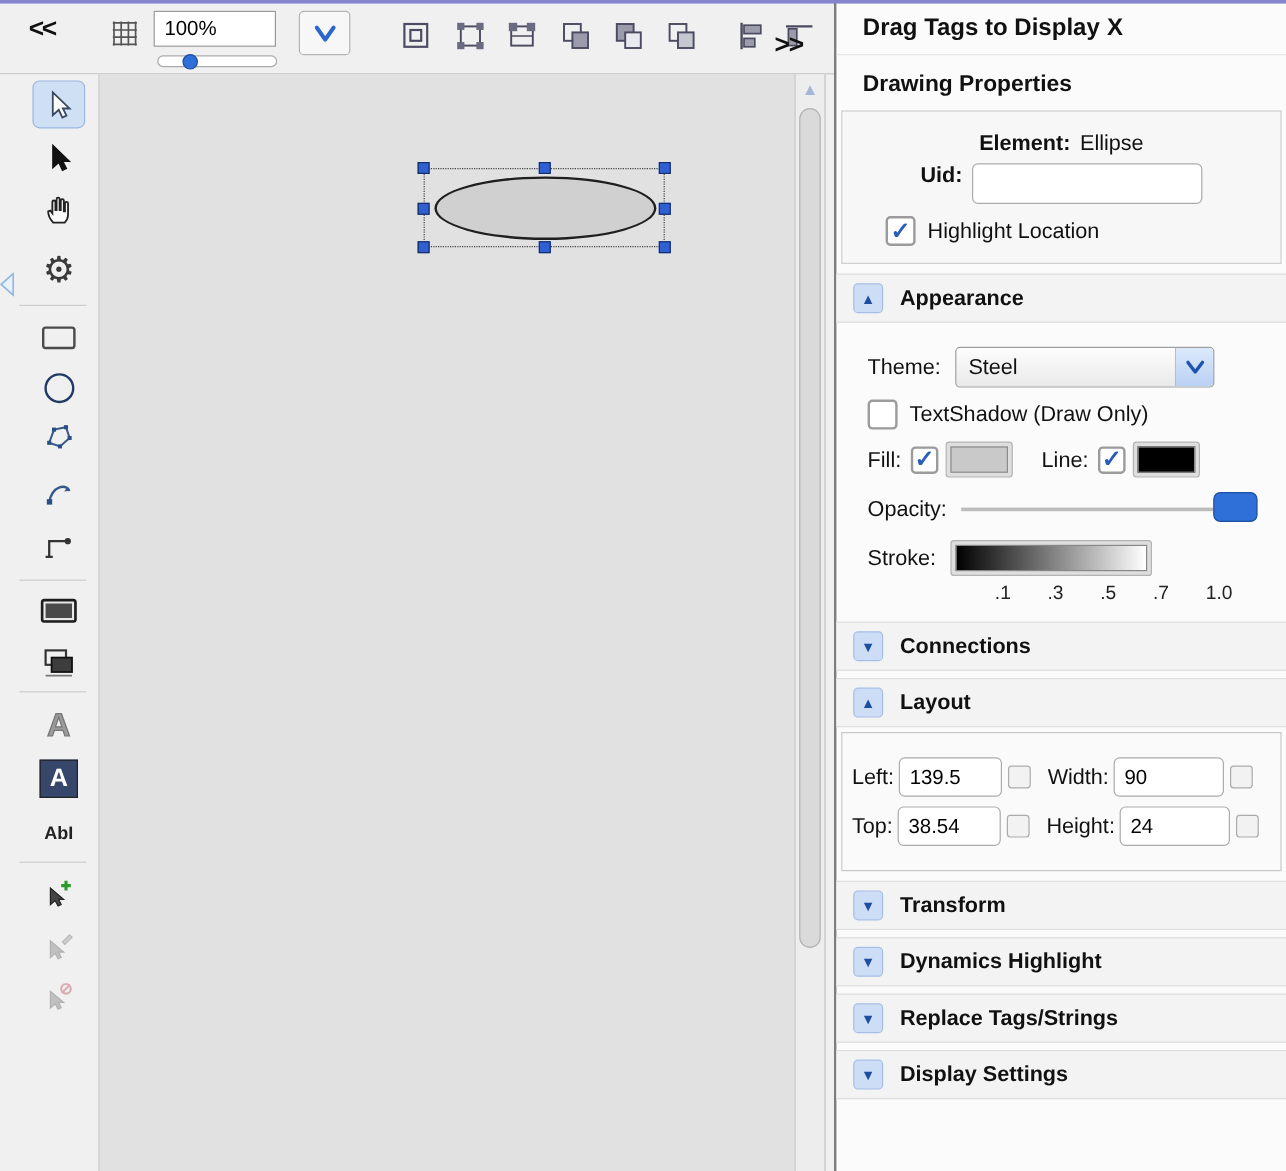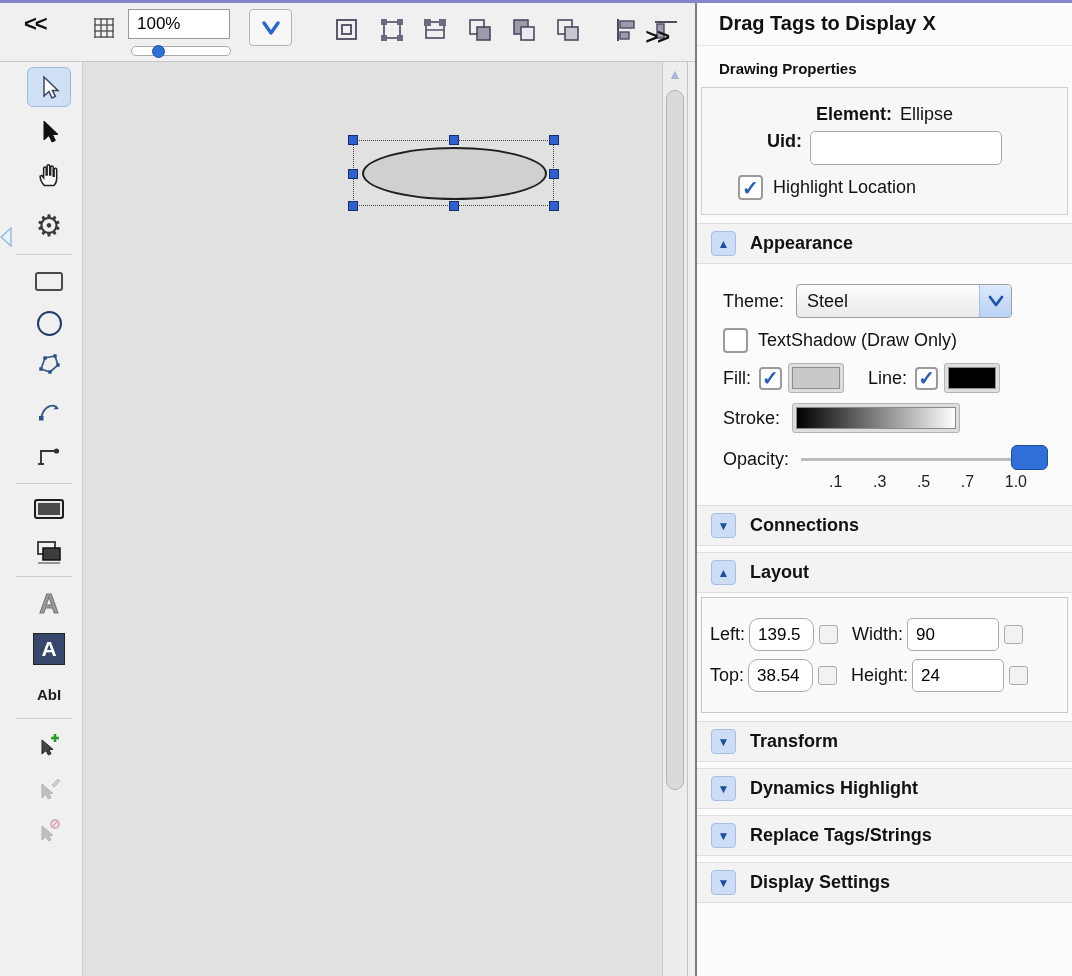--- a/index.html
+++ b/index.html
@@ -47,21 +47,21 @@
   .vscroll { position:absolute; left:662px; top:59px; width:26px; bottom:0; background:#ededed; border-left:1px solid #c4c4c4; border-right:1px solid #c4c4c4; }
   .vscroll .up { position:absolute; top:4px; left:0; width:100%; text-align:center; color:#a3b8d6; font-size:14px; }
   .vthumb { position:absolute; left:3px; top:28px; width:18px; height:700px; background:#dadada; border:1px solid #b2b2b2; border-radius:9px; }
   .dock-hint { position:absolute; left:0; top:224px; z-index:6; }
 
   
   .panel { position:absolute; left:695px; top:0; width:377px; height:976px; background:#fbfbfb; border-left:2px solid #7d7d7d; display:flex; flex-direction:column; }
   .panel-header { display:flex; justify-content:flex-start; align-items:flex-start; padding:12px 20px 10px 22px; }
   .panel-title { font-size:20px; font-weight:bold; }
   .panel-close { font-size:20px; font-weight:bold; cursor:pointer; padding:0 6px; }
-  .props-title { font-size:15px; font-weight:bold; padding:14px 22px 10px; border-top:1px solid #e6e6e6; }
+  .props-title { font-size:19px; font-weight:bold; padding:14px 22px 10px; border-top:1px solid #e6e6e6; }
   .element-box { margin:0 4px; border:1px solid #cfcfcf; background:#f7f7f7; padding:10px 6px 12px; }
   .frow { display:flex; align-items:flex-start; justify-content:center; margin:6px 0; font-size:18px; }
   .frow .blabel { font-weight:bold; margin-right:8px; }
   .uid-input { width:192px; height:34px; border:1px solid #ababab; border-radius:5px; background:#fff; font-family:"Liberation Sans",sans-serif; font-size:17px; padding:2px 8px; }
   .hl-row { display:flex; align-items:center; margin:10px 0 2px 30px; font-size:18px; justify-content:flex-start; }
   .checkbox { width:25px; height:25px; background:#fff; border:2px solid #9b9b9b; border-radius:4px; display:flex; align-items:center; justify-content:center; margin-right:10px; flex:none; }
   .checkbox .mark { color:#2a5db8; font-size:20px; font-weight:bold; line-height:1; }
   .checkbox.small { width:23px; height:23px; }
 
   .sec { display:flex; align-items:center; gap:14px; padding:7px 14px; background:#f3f3f3; border-top:1px solid #dedede; border-bottom:1px solid #dedede; margin-top:8px; cursor:pointer; }
@@ -80,21 +80,21 @@
   .stroke-grad { width:160px; height:22px; border:1px solid #888; background:linear-gradient(to right,#000,#fff); }
   .opacity-wrap { position:relative; flex:1; height:32px; margin-left:12px; }
   .opacity-track { position:absolute; left:0; right:8px; top:15px; height:3px; background:#bcbcbc; }
   .opacity-knob { position:absolute; right:-2px; top:2px; width:37px; height:25px; background:#2f6fd8; border:1px solid #1d4fa0; border-radius:6px; }
   .ticks { display:flex; width:198px; margin:-4px 0 2px 118px; justify-content:space-between; font-size:16px; color:#222; }
 
   .layout-box { margin:4px 4px 0; border:1px solid #c8c8c8; background:#fafafa; padding:12px 8px; font-size:18px; }
   .lrow { display:flex; align-items:center; margin:8px 0; }
   .lrow label { margin-right:4px; }
   .num-input { height:33px; border:1px solid #ababab; border-radius:5px; background:#fff; font-family:"Liberation Sans",sans-serif; font-size:17px; padding:2px 8px; }
-  .w86 { width:65px;border-radius:10px; } .w92 { width:92px; }
+  .w86 { width:86px; } .w92 { width:92px; }
   .mini-sq { width:19px; height:19px; border:1px solid #ababab; border-radius:3px; background:#f2f2f2; margin-left:5px; flex:none; }
   .ml { margin-left:14px; }
 </style>
 </head>
 <body>
 
 <div class="app">
   <div class="top-accent"></div>
 
   <div class="workspace">
@@ -371,33 +371,33 @@
         </span>
         <span style="margin-left:24px">Line:</span>
         <span class="checkbox small" style="margin:0 0 0 8px">
           <span class="mark">✓</span>
         </span>
         <span class="swatch-frame">
           <div class="swatch" style="background:#000"></div>
         </span>
       </div>
 
-      <div class="arow">
-        <span>Stroke:</span>
-        <span class="stroke-frame">
-          <div class="stroke-grad"></div>
-        </span>
-      </div>
-
       <div class="arow" style="margin-bottom:2px">
         <span>Opacity:</span>
         <div class="opacity-wrap">
           <div class="opacity-track"></div>
           <div class="opacity-knob"></div>
         </div>
+      </div>
+
+      <div class="arow">
+        <span>Stroke:</span>
+        <span class="stroke-frame">
+          <div class="stroke-grad"></div>
+        </span>
       </div>
       <div class="ticks">
         <span>.1</span>
         <span>.3</span>
         <span>.5</span>
         <span>.7</span>
         <span>1.0</span>
       </div>
     </div>
 

